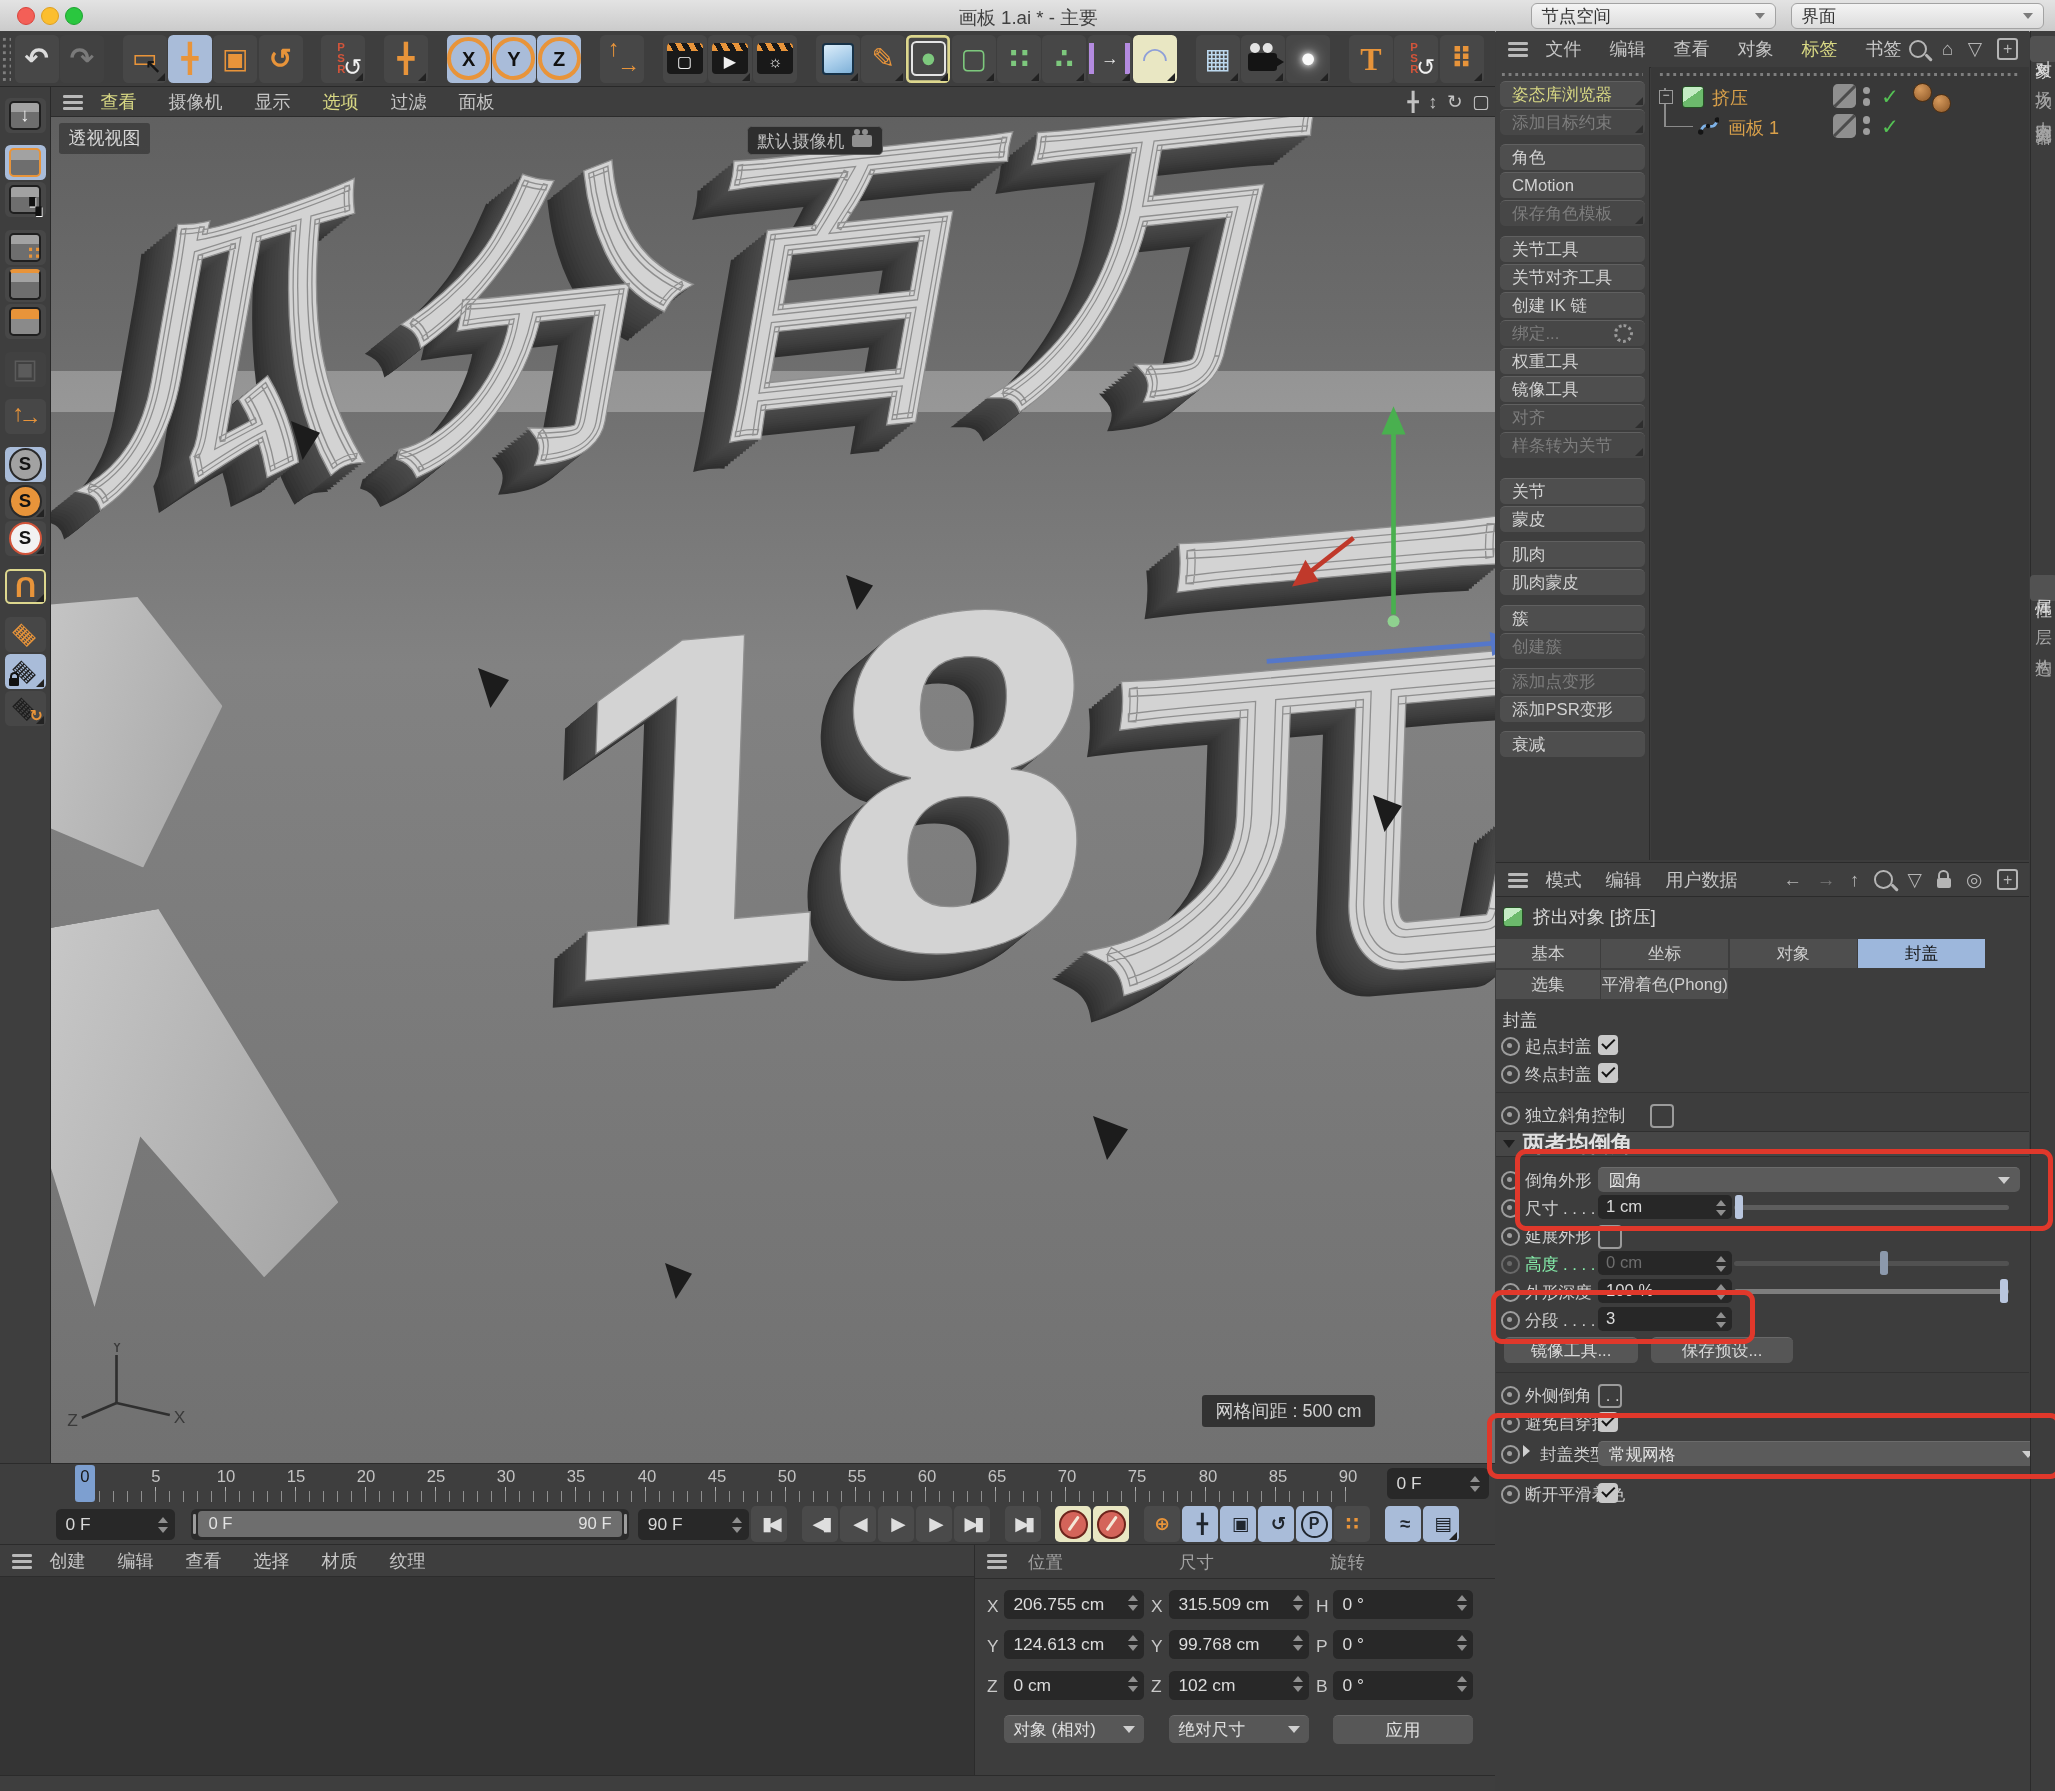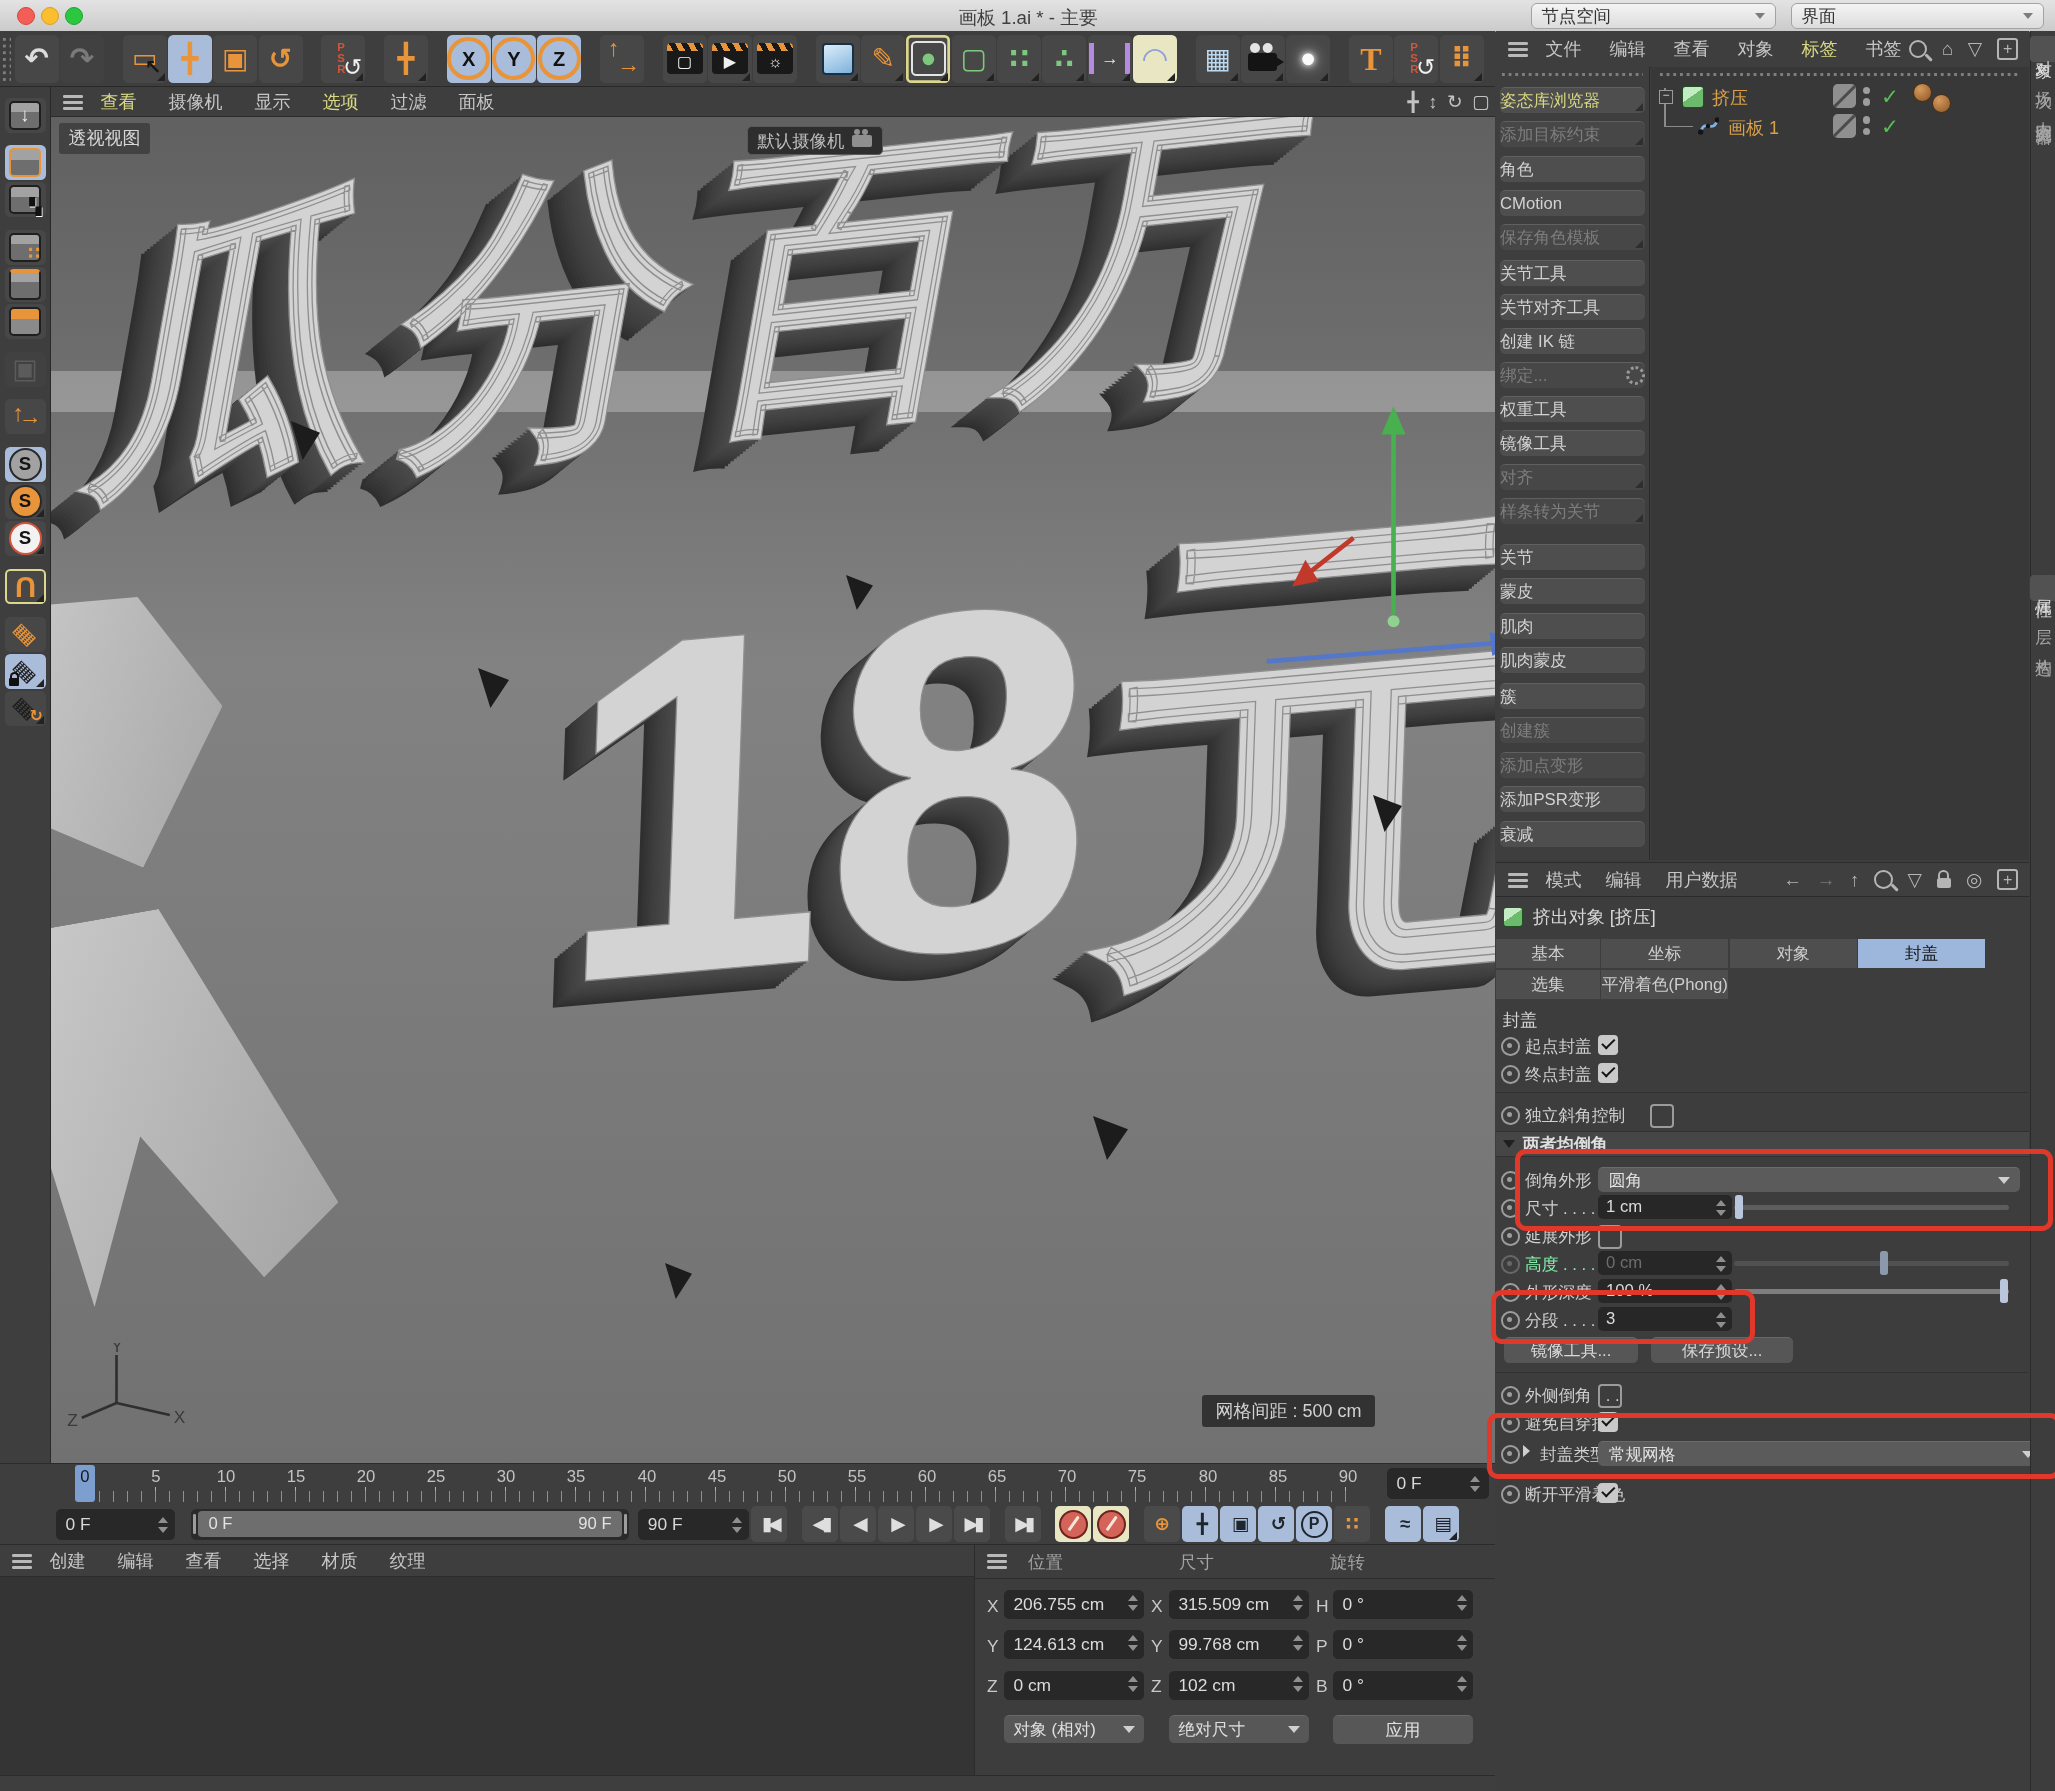--- a/index.html
+++ b/index.html
@@ -114,21 +114,21 @@
   .hics{margin-left:auto;display:flex;align-items:center;gap:14.7px;padding-right:10.7px}
   .hic{color:#b5b5b5;font-size:18.7px;display:inline-flex;align-items:center;justify-content:center}
   .i-search{width:14.7px;height:14.7px;border:2.7px solid #b5b5b5;border-radius:50%;position:relative}
   .i-search::after{content:"";position:absolute;right:-5.3px;bottom:-5.3px;width:3.3px;height:8.7px;background:#b5b5b5;transform:rotate(-45deg);border-radius:1.3px}
   .i-plus{width:17.4px;height:17.4px;border:2px solid #b5b5b5;border-radius:3.3px;font-size:16px;color:#b5b5b5}
   .i-lock{width:14.7px;height:10.7px;background:#b5b5b5;border-radius:2px;position:relative;margin-top:6.7px}
   .i-lock::before{content:"";position:absolute;left:1.3px;top:-8px;width:7.3px;height:6.7px;border:2.7px solid #b5b5b5;border-bottom:none;border-radius:5.3px 5.3px 0 0}
   .hic.dim{color:#787878}
   .palette{position:absolute;left:1496px;top:67px;width:154px;height:793px;background:#3e3e3e;border-right:1.3px solid #2b2b2b;box-sizing:border-box;padding-top:12px}
   .palgrip{position:absolute;left:4px;top:4px;width:143px;height:6.7px}
-  .pal{height:25px;margin:8px 4px 0 4px;border-radius:5.3px;background:#4e4e4e;border-top:0.7px solid #606060;display:flex;align-items:center;padding:0 0;font-size:16.7px;color:#d2d2d2;position:relative}
+  .pal{height:25px;margin:2px 4px 0 4px;border-radius:5.3px;background:#4e4e4e;border-top:0.7px solid #606060;display:flex;align-items:center;padding:0 12px;font-size:16.7px;color:#d2d2d2;position:relative}
   .pal.disabled{color:#7d7d7d;background:#474747}
   .pal.hl{color:#d8d884}
   .pal.gap{margin-top:9.4px}
   .pal.biggap{margin-top:20px}
   .pal.cnr::after{border-bottom-color:#2e2e2e}
   .gearico{margin-left:auto;width:13.4px;height:13.4px;border-radius:50%;border:3.3px dotted #9a9a9a}
   .otree{position:absolute;left:1651px;top:67px;width:378px;height:793px;background:#383838}
   .otgrip{position:absolute;left:6.7px;top:4px;width:361px;height:6.7px}
   .trow{position:absolute;left:0;width:100%;height:29px}
   .expander{position:absolute;left:8px;top:8.7px;width:12px;height:12px;border:1.3px solid #9a9a9a;background:#383838;color:#d0d0d0;font-size:12px;line-height:9.4px;text-align:center;z-index:2}
@@ -172,21 +172,21 @@
   .spinner{position:absolute;right:5.3px;top:4.7px;width:10.7px;height:16px}
   .spinner::before{content:"";position:absolute;top:0;left:0;border-left:5.3px solid transparent;border-right:5.3px solid transparent;border-bottom:6px solid #8f8f8f}
   .spinner::after{content:"";position:absolute;bottom:0;left:0;border-left:5.3px solid transparent;border-right:5.3px solid transparent;border-top:6px solid #8f8f8f}
   .slider{position:absolute;top:10.7px;height:5.3px;background:#5d5d5d;border-radius:2.7px}
   .slider .thumb{position:absolute;top:-9.4px;width:8px;height:24px;border-radius:2.7px;background:#b9c6de}
   .slider.dim{background:#515151}
   .slider.dim .thumb{background:#8c99ac}
   .slider.fill{background:#7e7e7e}
   .grpbar{position:absolute;left:0;width:100%;height:24px;background:#464646;border-top:1.3px solid #303030;border-bottom:1.3px solid #303030;display:flex;align-items:center}
   .grpbar::before{content:"";margin:0 8px 0 6.7px;border-left:6.7px solid transparent;border-right:6.7px solid transparent;border-top:8.7px solid #1f1f1f}
-  .grpbar span{font-size:17px;font-weight:700;color:#e0e0e0}
+  .grpbar span{font-size:22px;font-weight:700;color:#e0e0e0}
   .psep{position:absolute;left:0;width:100%;height:1.3px;background:#323232}
   .pbtn{position:absolute;top:0;height:25px;background:#565656;border-radius:5.3px;border-top:0.7px solid #686868;color:#d8d8d8;font-size:16.7px;display:flex;align-items:center;justify-content:center}
   .chev-r{position:absolute;left:10.7px;top:8px;border-top:6px solid transparent;border-bottom:6px solid transparent;border-left:7.3px solid #cfcfcf}
   
   .vstrip{position:absolute;left:2030px;top:31px;width:25px;height:1761px;background:#3d3d3d;border-left:1.3px solid #2b2b2b;display:flex;flex-direction:column;align-items:center}
   .vtab{writing-mode:vertical-rl;font-size:16.7px;color:#a5a5a5;padding:10.7px 2px;margin-top:5.3px;border-radius:4px;letter-spacing:2px}
   .vtab.on{background:#525252;color:#dcdcdc}
   .vspace{flex:none}
   
   .ruler{position:absolute;left:0;top:1463px;width:1495px;height:41px;background:#3e3e3e;border-top:1.3px solid #2b2b2b}

